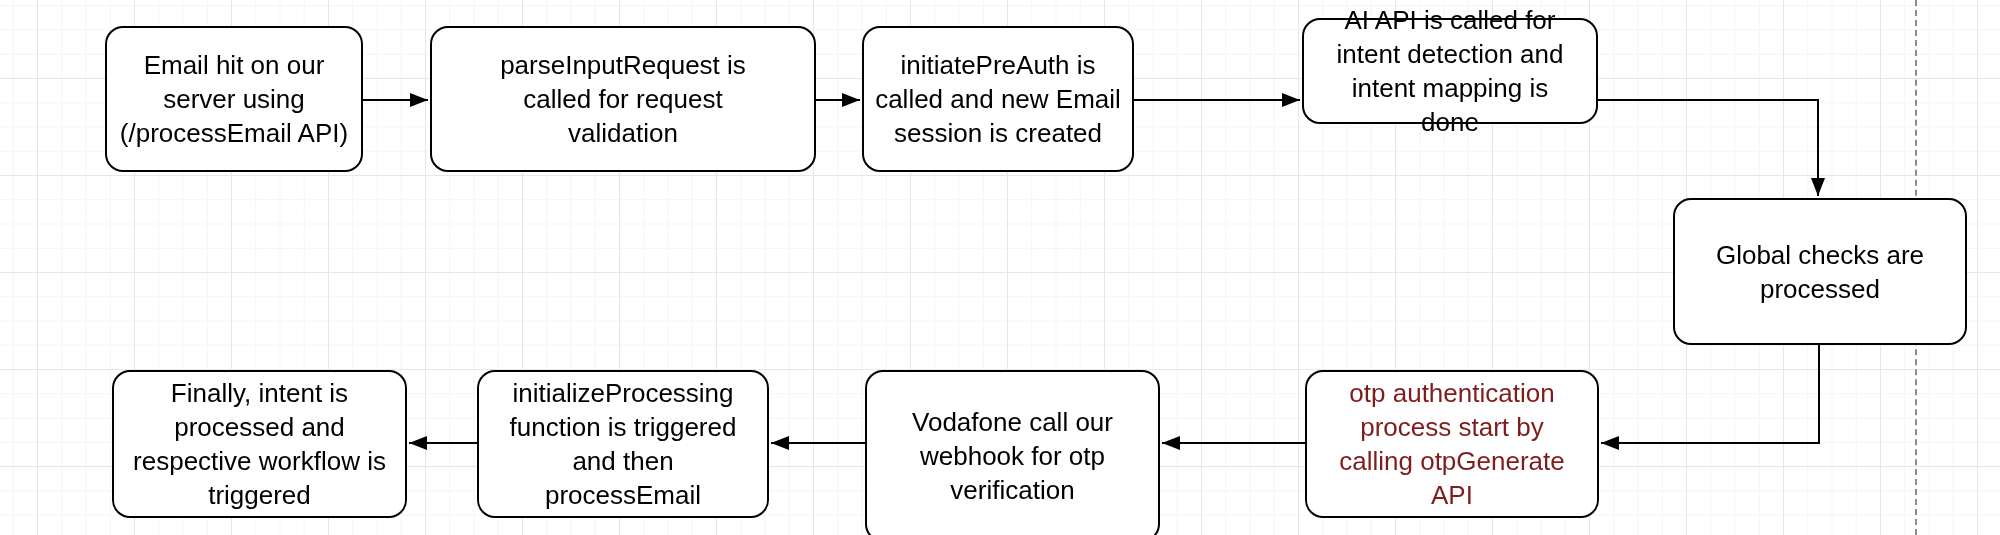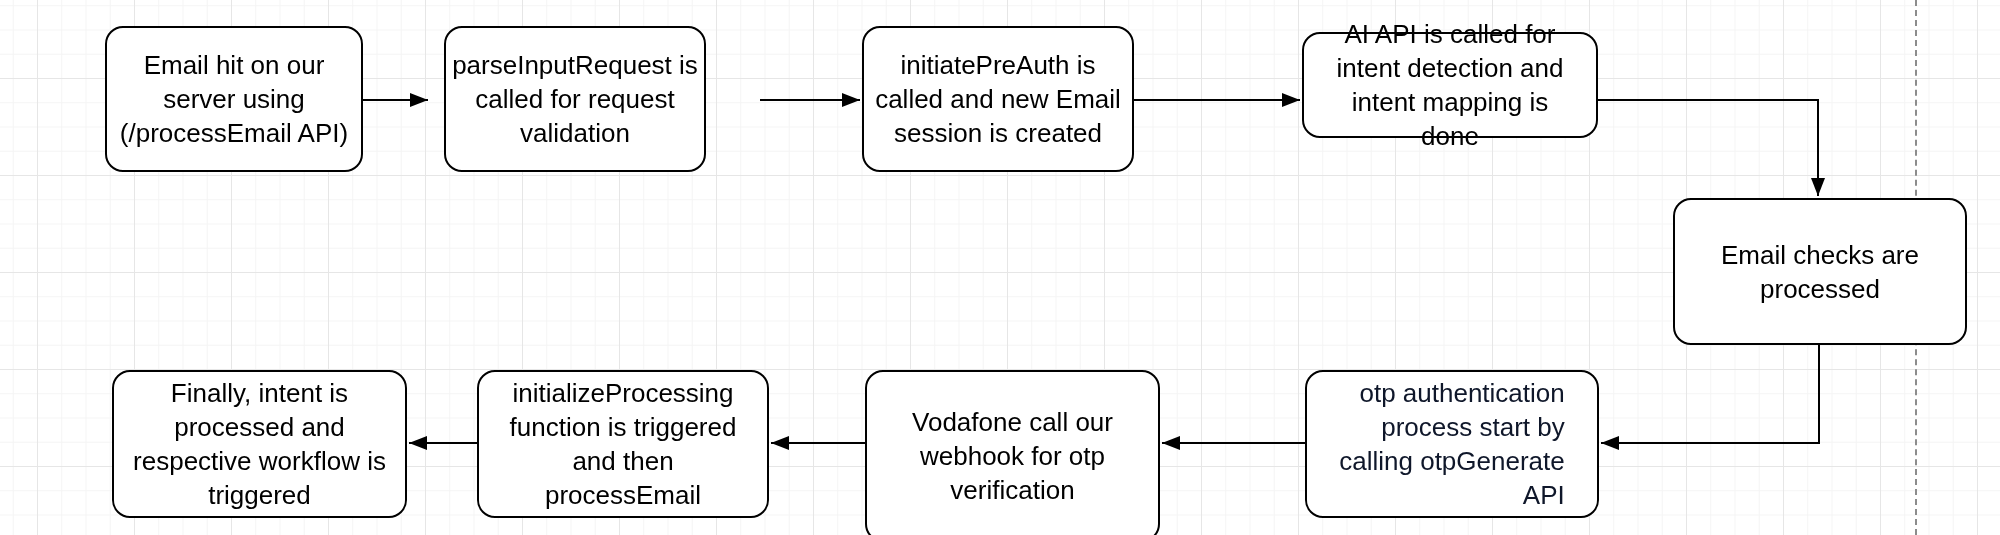--- a/index.html
+++ b/index.html
@@ -89,42 +89,42 @@
       <path d="M1305,443 L1162,443" class="edge" stroke="#000000" marker-end="url(#arrowhead)"></path>
       <path d="M865,443 L771,443" class="edge" stroke="#000000" marker-end="url(#arrowhead)"></path>
       <path d="M477,443 L409,443" class="edge" stroke="#000000" marker-end="url(#arrowhead)"></path>
     </svg>
   <div id="node-layer">
       <div class="node" style="left: 105px; top: 26px; width: 258px; height: 146px; background: rgb(255, 255, 255); border-color: rgb(0, 0, 0);">
         <div class="node-label" style="color: rgb(0, 0, 0);">Email hit on our
 server using
 (/processEmail API)</div>
       </div>
-      <div class="node" style="left: 444px; top: 26px; width: 262px; height: 146px; background: rgb(255, 255, 255); border-color: rgb(0, 0, 0);">
+      <div class="node" style="left: 430px; top: 26px; width: 386px; height: 146px; background: rgb(255, 255, 255); border-color: rgb(0, 0, 0);">
         <div class="node-label" style="color: rgb(0, 0, 0);">parseInputRequest is
 called for request
 validation</div>
       </div>
       <div class="node" style="left: 862px; top: 26px; width: 272px; height: 146px; background: rgb(255, 255, 255); border-color: rgb(0, 0, 0);">
         <div class="node-label" style="color: rgb(0, 0, 0);">initiatePreAuth is
 called and new Email
 session is created</div>
       </div>
-      <div class="node" style="left: 1302px; top: 32px; width: 296px; height: 106px; background: rgb(255, 255, 255); border-color: rgb(0, 0, 0);">
+      <div class="node" style="left: 1302px; top: 18px; width: 296px; height: 106px; background: rgb(255, 255, 255); border-color: rgb(0, 0, 0);">
         <div class="node-label" style="color: rgb(0, 0, 0);">AI API is called for
 intent detection and
 intent mapping is
 done</div>
       </div>
       <div class="node" style="left: 1673px; top: 198px; width: 294px; height: 147px; background: rgb(255, 255, 255); border-color: rgb(0, 0, 0);">
-        <div class="node-label" style="color: rgb(0, 0, 0);">Email checks are
+        <div class="node-label" style="color: rgb(0, 0, 0);">Global checks are
 processed</div>
       </div>
       <div class="node" style="left: 1305px; top: 370px; width: 294px; height: 148px; background: rgb(255, 255, 255); border-color: rgb(0, 0, 0);">
-        <div class="node-label" style="color: #0f172a; text-align: right;">otp authentication
+        <div class="node-label" style="color: #7f1d1d;">otp authentication
 process start by
 calling otpGenerate
 API</div>
       </div>
       <div class="node" style="left: 865px; top: 370px; width: 295px; height: 172px; background: rgb(255, 255, 255); border-color: rgb(0, 0, 0);">
         <div class="node-label" style="color: rgb(0, 0, 0);">Vodafone call our
 webhook for otp
 verification</div>
       </div>
       <div class="node" style="left: 112px; top: 370px; width: 295px; height: 148px; background: rgb(255, 255, 255); border-color: rgb(0, 0, 0);">

